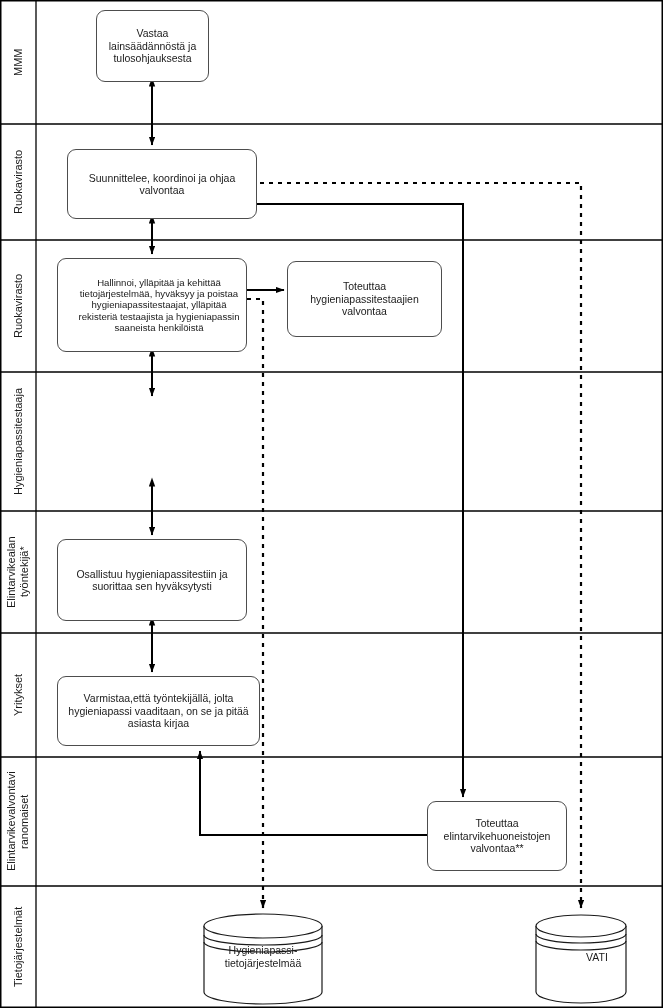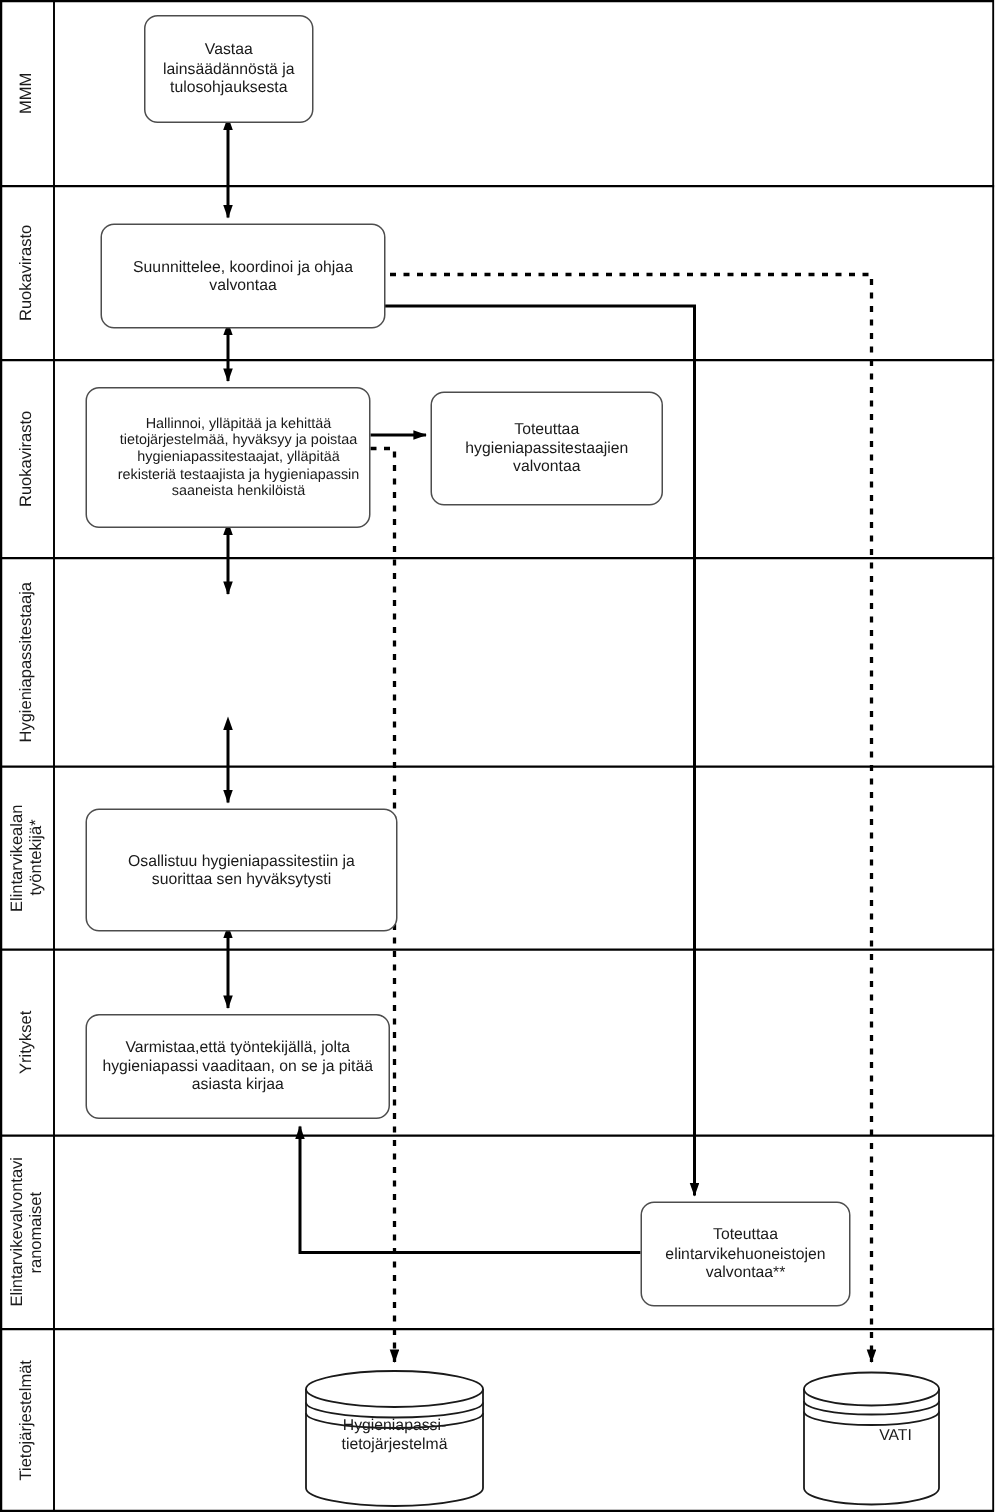--- a/index.html
+++ b/index.html
@@ -142,24 +142,24 @@
 
   <div class="task-box" style="left:96px; top:10px; width:113px; height:72px;">Vastaa lainsäädännöstä ja tulosohjauksesta</div>
 
   <div class="task-box" style="left:67px; top:149px; width:190px; height:70px;">Suunnittelee, koordinoi ja ohjaa valvontaa</div>
 
   <div class="task-box" style="left:57px; top:258px; width:190px; height:94px; font-size:9.6px; line-height:1.16;padding-left:20px;">Hallinnoi, ylläpitää ja kehittää tietojärjestelmää, hyväksyy ja poistaa hygieniapassitestaajat, ylläpitää rekisteriä testaajista ja hygieniapassin saaneista henkilöistä</div>
 
   <div class="task-box" style="left:272px; top:261px; width:155px; height:76px;margin-left:15px;">Toteuttaa hygieniapassitestaajien valvontaa</div>
 
 
-  <div class="task-box" style="left:57px; top:539px; width:208px; height:82px;">Osallistuu hygieniapassitestiin ja suorittaa sen hyväksytysti</div>
+  <div class="task-box" style="left:57px; top:539px; width:190px; height:82px;">Osallistuu hygieniapassitestiin ja suorittaa sen hyväksytysti</div>
 
   <div class="task-box" style="left:57px; top:676px; width:203px; height:70px;">Varmistaa,että työntekijällä, jolta hygieniapassi vaaditaan, on se ja pitää asiasta kirjaa</div>
 
   <div class="task-box" style="left:427px; top:801px; width:140px; height:70px;">Toteuttaa elintarvikehuoneistojen valvontaa**</div>
 
   <div class="db-label" style="left:194px; top:944px; width:138px;">Hygieniapassi-
-tietojärjestelmä</div>
+tietojärjestelmää</div>
 
   <div class="db-label" style="left:542px; top:951px; width:110px;">VATI</div>
 
 </div>
 
 </body></html>

